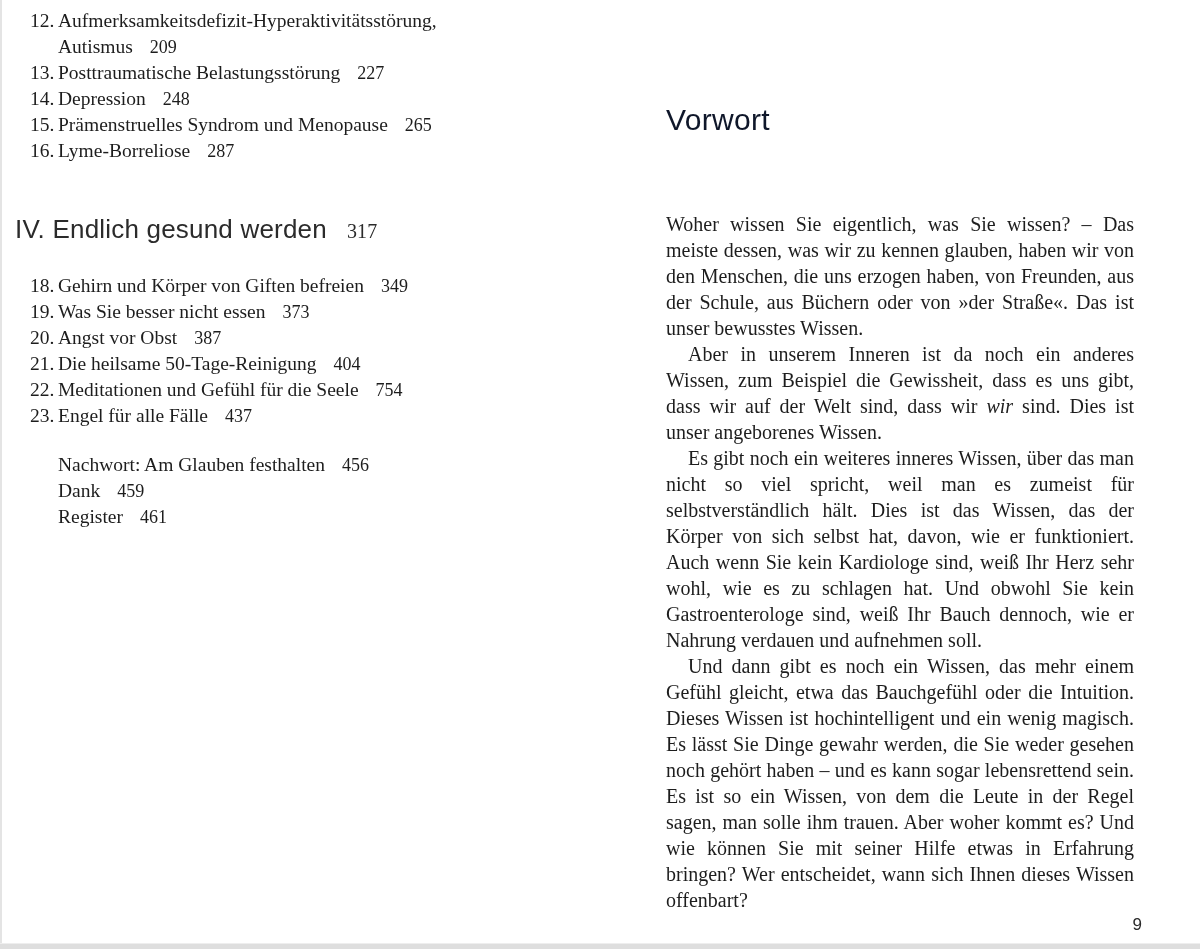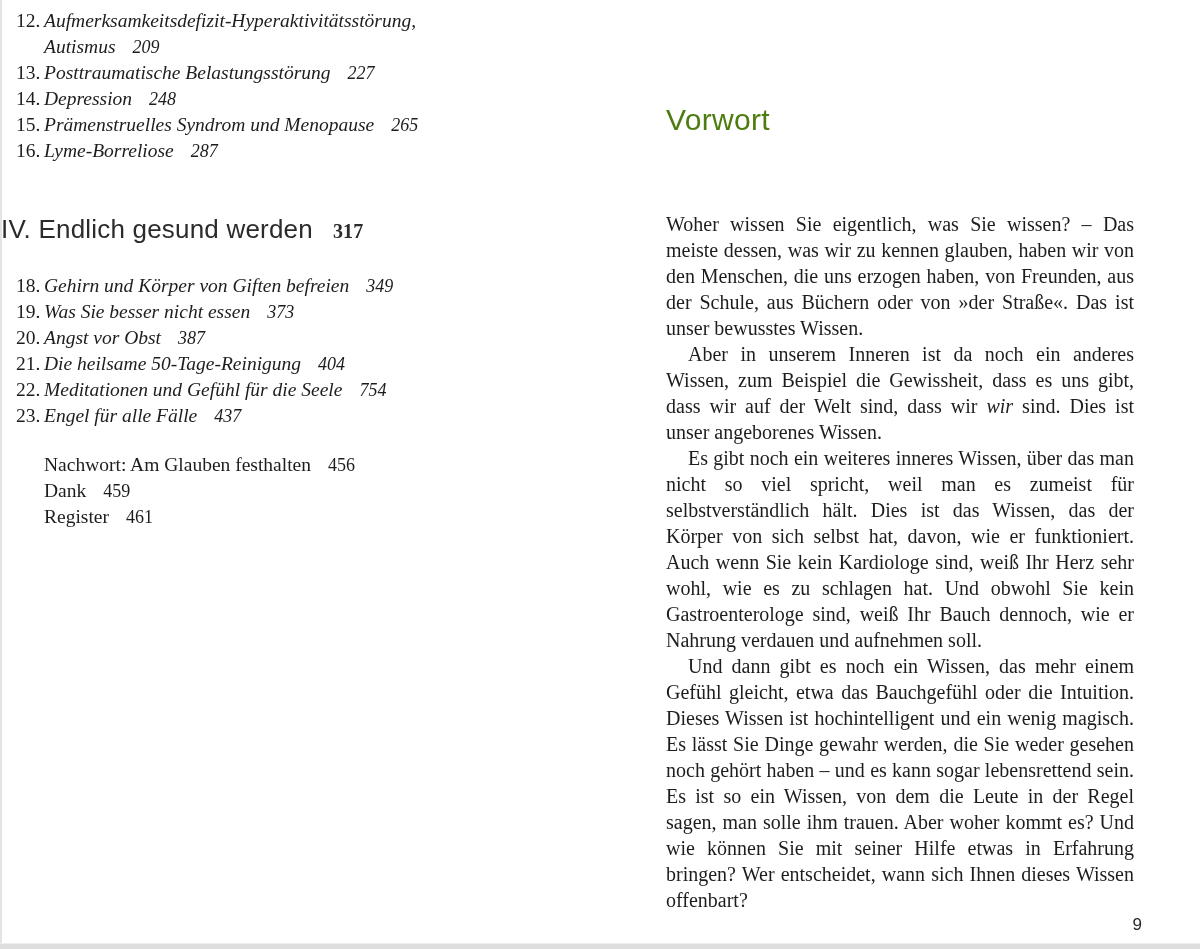--- a/index.html
+++ b/index.html
@@ -25,53 +25,53 @@
     position: absolute;
     left: 0; bottom: 0;
     width: 100%; height: 6px;
     background: #dedede;
     border-top: 1px solid #eeeeee;
   }
 
   
   .left-page {
     position: absolute;
-    left: 1px; top: 8px;
+    left: 15px; top: 8px;
     width: 458px;
   }
   .toc {
     font-size: 19.5px;
     line-height: 26px;
   }
   .toc-entry {
     display: flex;
     margin-left: 15px;
   }
   .toc-num {
     width: 28px;
     flex: none;
   }
-  .toc-title { flex: 1; font-style: italic; }
+  .toc-title { flex: 1; }
   .pg {
     margin-left: 17px;
     font-size: 18px;
     white-space: nowrap;
   }
   .section-head {
     font-family: "Liberation Sans", sans-serif;
     font-weight: 500;
     font-size: 26px;
     line-height: 34px;
     color: #2b2b2b;
     margin-top: 48px;
     letter-spacing: 0.2px;
   }
   .section-head .pg-head {
     font-family: "Liberation Serif", serif;
-    font-weight: 700;
+    font-weight: 400;
     font-size: 20px;
     margin-left: 20px;
   }
   .toc2 { margin-top: 25px; }
   .endmatter {
     margin-top: 23px;
     margin-left: 43px;
     font-size: 19.5px;
     line-height: 26px;
   }
@@ -80,21 +80,21 @@
   .right-page {
     position: absolute;
     left: 666px; top: 0;
     width: 468px;
   }
   .chapter-title {
     font-family: "Liberation Sans", sans-serif;
     font-weight: 500;
     font-size: 30px;
     line-height: 34px;
-    color: #4d7c0f;
+    color: #0f172a;
     margin: 103px 0 0 0;
     letter-spacing: 0.3px;
   }
   .body-text {
     margin-top: 74px;
     font-size: 20px;
     line-height: 26px;
     text-align: justify;
     hyphens: auto;
     -webkit-hyphens: auto;

